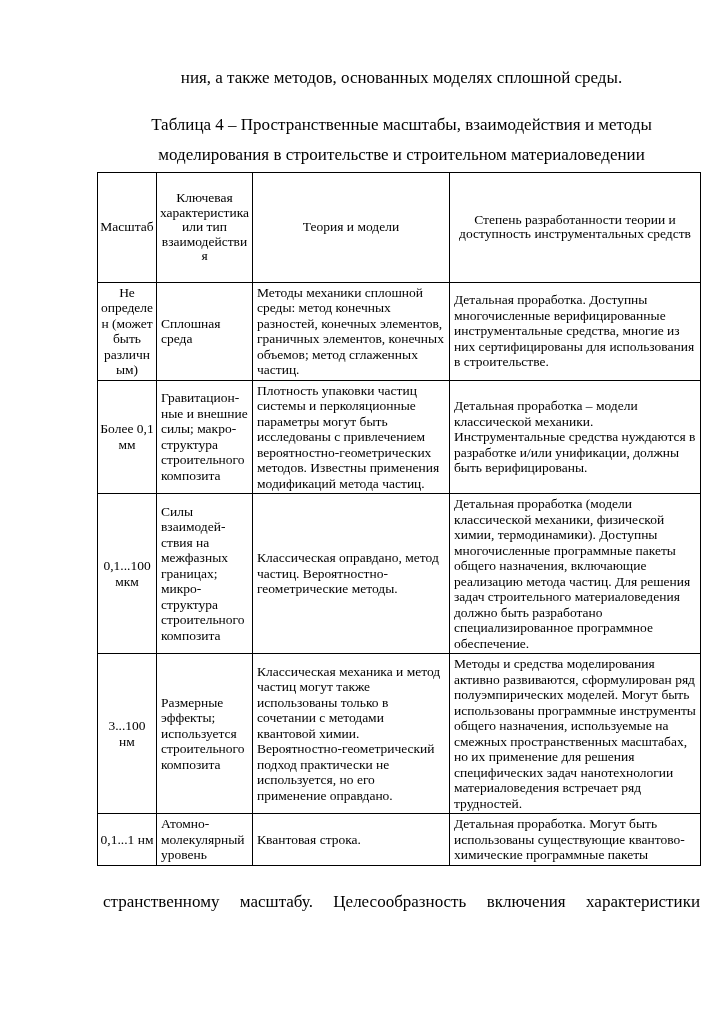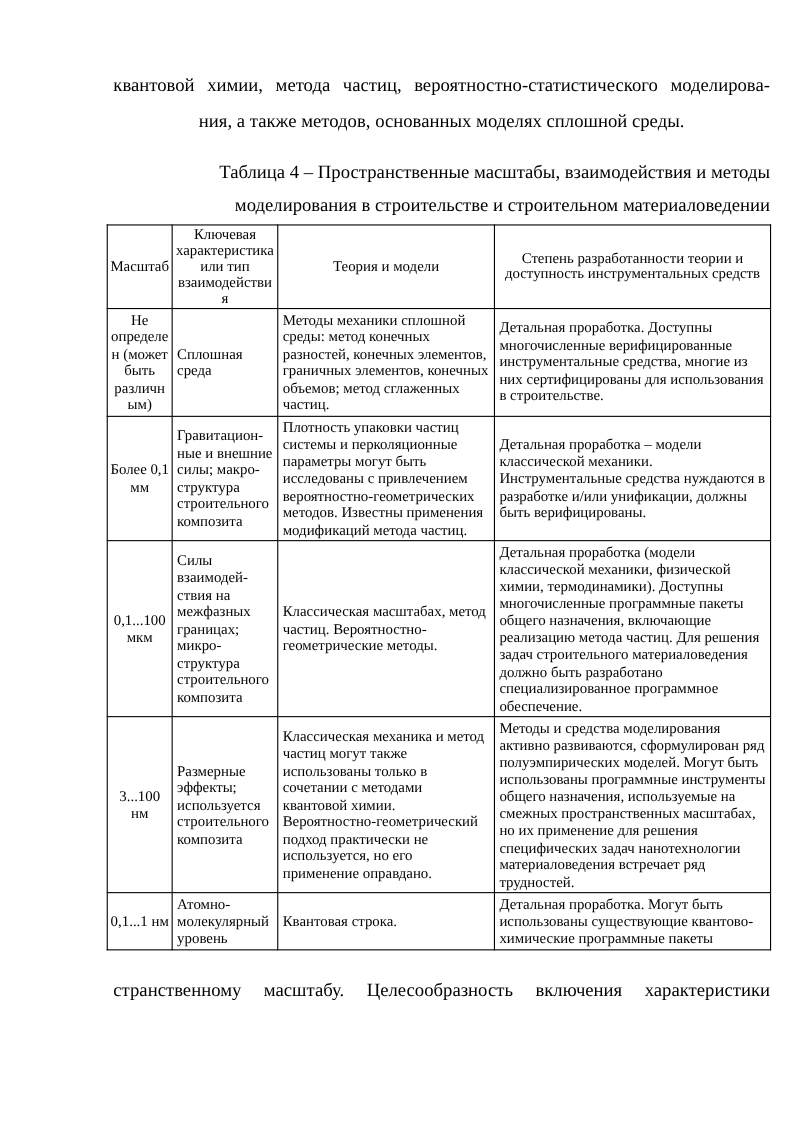--- a/index.html
+++ b/index.html
@@ -12,54 +12,53 @@
     background: #ffffff;
     color: #000000;
     font-family: "Liberation Serif", "DejaVu Serif", serif;
     overflow: hidden;
   }
   .para { font-size: 17px; line-height: 32px; margin: 0; }
   .para .line { text-align: justify; }
   .para .line.justify-last { text-align: justify; text-align-last: justify; -moz-text-align-last: justify; }
   .para .line.indent { text-indent: 35px; }
   .caption { font-size: 17px; line-height: 30px; margin: 16px 0 2px 0; }
-  .caption .line { text-align: right; }
+  .caption .line { text-align: center; }
   table.t4 {
     border-collapse: collapse;
     table-layout: fixed;
     width: 603px;
     margin-left: -6px;
     font-size: 13.5px;
     line-height: 15.5px;
     color: #000000;
   }
   table.t4 th, table.t4 td {
     border: 1px solid #000000;
     vertical-align: middle;
     overflow-wrap: break-word;
     word-wrap: break-word;
     padding: 2px 4px;
   }
   table.t4 th {
     font-weight: normal;
     text-align: center;
     line-height: 14.5px;
-    padding: 1px 2px;
+    padding: 18px 2px;
   }
   table.t4 td.c-scale { text-align: center; padding: 1px 2px; }
   table.t4 td.c-char, table.t4 td.c-theory, table.t4 td.c-ready { text-align: left; }
   .bottom-para { margin-top: 20px; }
 </style>
 </head>
 <body>
 
 <div class="page">
 
   <div class="para">
-    <div class="line justify-last">квантовой химии, метода частиц, вероятностно-статистического моделирова-</div>
     <div class="line" style="text-align:center">ния, а также методов, основанных моделях сплошной среды.</div>
   </div>
 
   <div class="caption">
     <div class="line">Таблица 4 – Пространственные масштабы, взаимодействия и методы</div>
     <div class="line">моделирования в строительстве и строительном материаловедении</div>
   </div>
 
   <table class="t4">
     <colgroup>
@@ -85,21 +84,21 @@
       </tr>
       <tr>
         <td class="c-scale">Более 0,1 мм</td>
         <td class="c-char">Гравитацион- ные и внешние силы; макро- структура строительного композита</td>
         <td class="c-theory">Плотность упаковки частиц системы и перколяционные параметры могут быть исследованы с привлечением вероятностно-геометрических методов. Известны применения модификаций метода частиц.</td>
         <td class="c-ready">Детальная проработка – модели классической механики. Инструментальные средства нуждаются в разработке и/или унификации, должны быть верифицированы.</td>
       </tr>
       <tr>
         <td class="c-scale">0,1...100 мкм</td>
         <td class="c-char">Силы взаимодей- ствия на межфазных границах; микро- структура строительного композита</td>
-        <td class="c-theory">Классическая масштабах, метод частиц. Вероятностно- геометрические методы.</td>
+        <td class="c-theory">Классическая оправдано, метод частиц. Вероятностно- геометрические методы.</td>
         <td class="c-ready">Детальная проработка (модели классической механики, физической химии, термодинамики). Доступны многочисленные программные пакеты общего назначения, включающие реализацию метода частиц. Для решения задач строительного материаловедения должно быть разработано специализированное программное обеспечение.</td>
       </tr>
       <tr>
         <td class="c-scale">3...100 нм</td>
         <td class="c-char">Размерные эффекты; используется строительного композита</td>
         <td class="c-theory">Классическая механика и метод частиц могут также использованы только в сочетании с методами квантовой химии. Вероятностно-геометрический подход практически не используется, но его применение оправдано.</td>
         <td class="c-ready">Методы и средства моделирования активно развиваются, сформулирован ряд полуэмпирических моделей. Могут быть использованы программные инструменты общего назначения, используемые на смежных пространственных масштабах, но их применение для решения специфических задач нанотехнологии материаловедения встречает ряд трудностей.</td>
       </tr>
       <tr>
         <td class="c-scale">0,1...1 нм</td>

